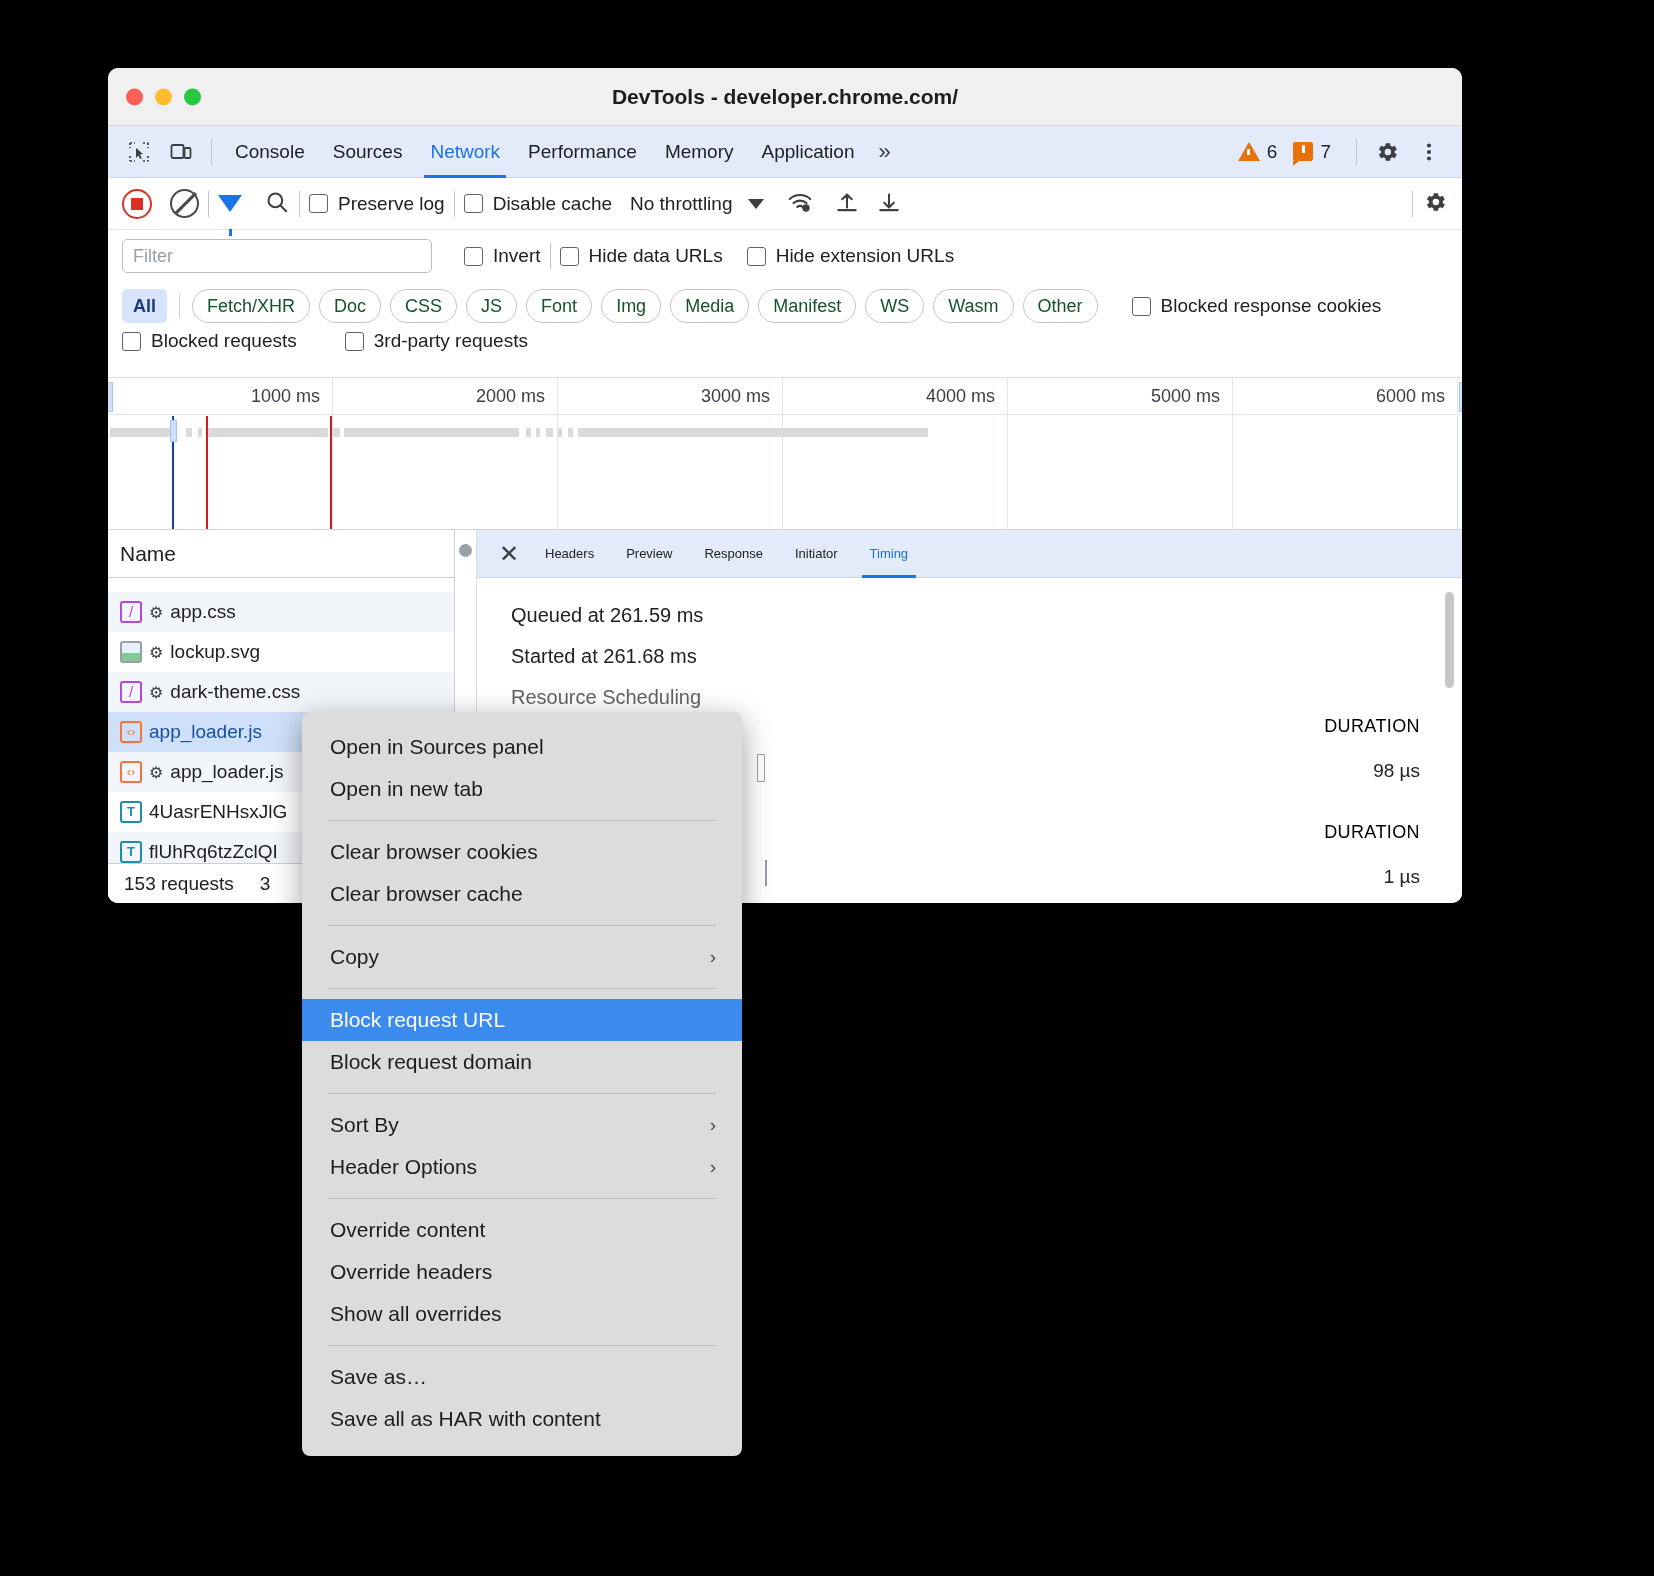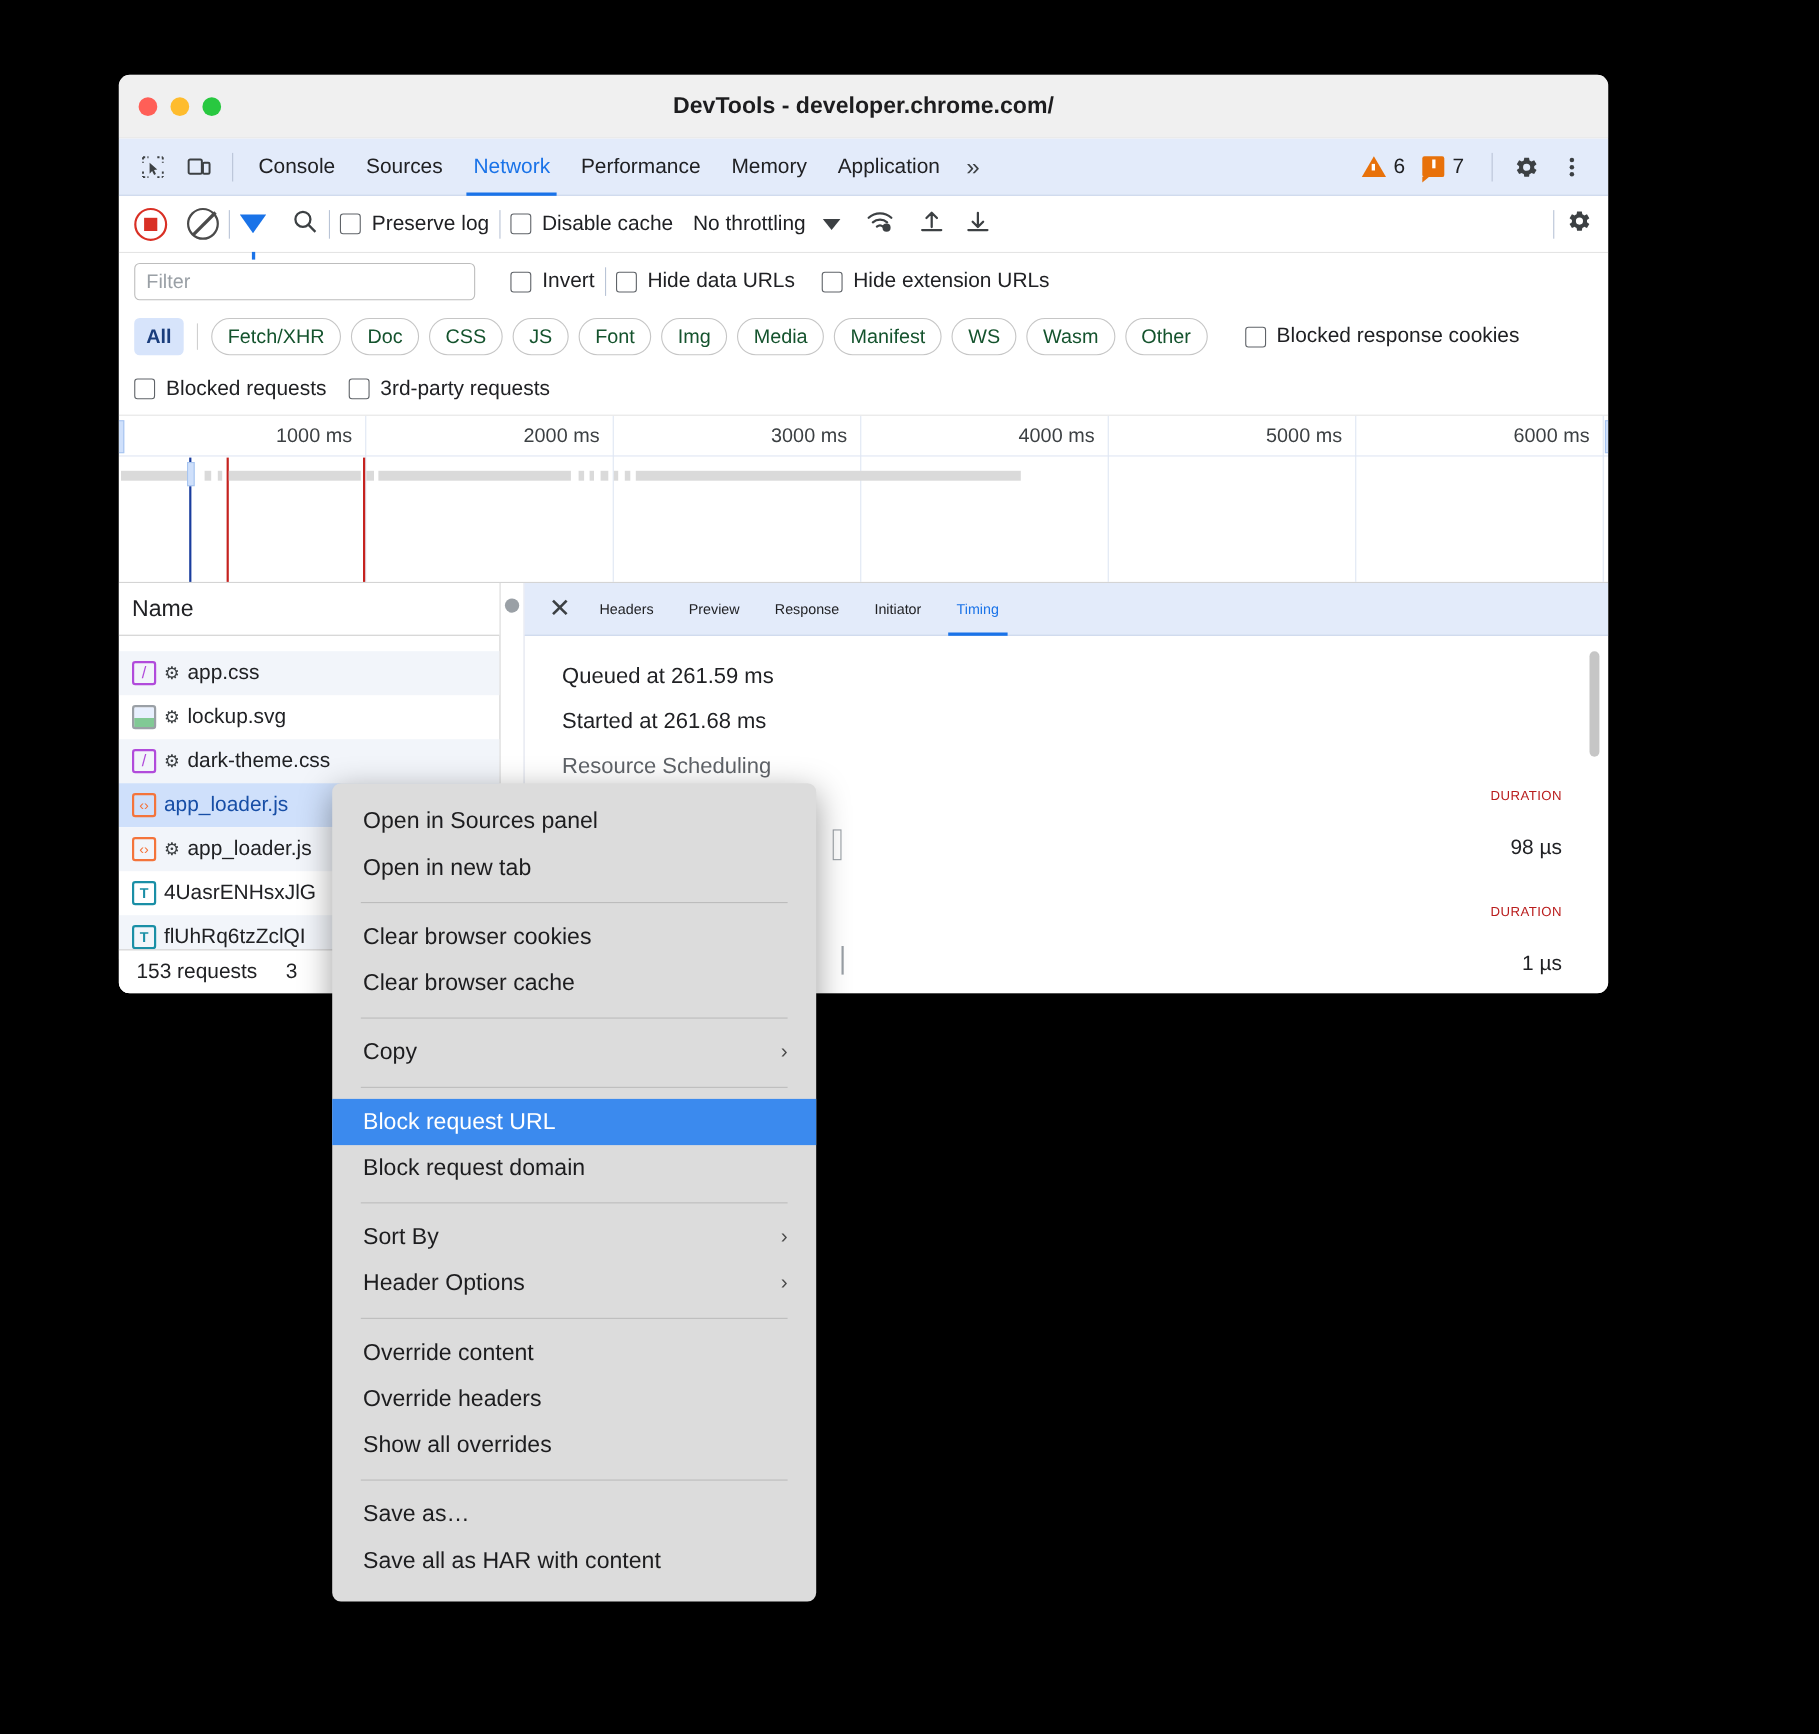--- a/index.html
+++ b/index.html
@@ -121,21 +121,21 @@
   .chiprow { display: flex; align-items: center; height: 48px; padding: 0 14px; gap: 9px; background:#fff; }
   .chip {
     border: 1px solid #c6c6c6; border-radius: 17px;
     height: 34px; padding: 0 14px;
     display: flex; align-items: center;
     font-size: 18px; color: #14532d; background:#fff; white-space: nowrap;
   }
   .chip.all { border: none; background: #d7e4fb; color: #1a3d7c; border-radius: 5px; padding: 0 11px; font-weight: bold; }
   .chipsep { width: 1px; height: 24px; background: #d0d0d0; margin: 0 3px; }
 
-  .chiprow2 { display:flex; align-items:center; height:48px; padding:0 14px; gap:20px; background:#fff; border-bottom:1px solid #e0e0e0;}
+  .chiprow2 { display:flex; align-items:flex-start; height:48px; padding:0 14px; gap:48px; background:#fff; border-bottom:1px solid #e0e0e0;}
 
   
   .overview { position: relative; height: 152px; background:#fff; border-bottom: 1px solid #d4d4d4; overflow:hidden; }
   .ovgrid { position:absolute; inset:0; }
   .ovcell { position:absolute; top:0; bottom:0; border-right: 1px solid #dfe6f3; }
   .ovlabel { position:absolute; top: 8px; font-size: 18px; color: #3c4043; }
   .ovheadline { position:absolute; left:0; right:0; top:36px; height:1px; background:#dfe6f3; }
   .ovbar { position:absolute; height: 9px; background: #dadada; top: 50px; }
   .ovtick { position:absolute; width: 2px; }
   .edgebar { position:absolute; width:7px; background:#cfe0fb; border:1px solid #a8c5f0; }
@@ -182,21 +182,21 @@
   .xbtn { font-size: 24px; color: #3c4043; width: 40px; text-align:center; }
   .dtab {
     font-size: 13px; color: #202124; padding: 0 16px; height: 48px;
     display:flex; align-items:center; position:relative; white-space:nowrap;
   }
   .dtab.active { color: #1a73e8; }
   .dtab.active::after { content:""; position:absolute; left:8px; right:8px; bottom:0; height:3px; background:#1a73e8; }
   .dbody { position:relative; padding: 26px 0 0 34px; }
   .dline { font-size: 20px; color: #202124; margin-bottom: 18px; }
   .sectitle { font-size: 20px; color: #5f6368; margin-top: 14px; }
-  .durhdr { position:absolute; right: 42px; font-size: 12px; color: #b91c1c; letter-spacing: .4px; }
+  .durhdr { position:absolute; right: 42px; font-size: 18px; color: #000000; letter-spacing: .4px; }
   .durval { position:absolute; right: 42px; font-size: 19px; color: #202124; }
   .minibar { position:absolute; border:1px solid #9aa0a6; }
   .dscroll { position:absolute; right: 8px; top: 14px; width: 9px; height: 96px; background:#c6c6c6; border-radius:5px; }
 
   
   .ctxmenu {
     position: absolute;
     left: 302px; top: 712px;
     width: 440px;
     background: #dcdcdc;

